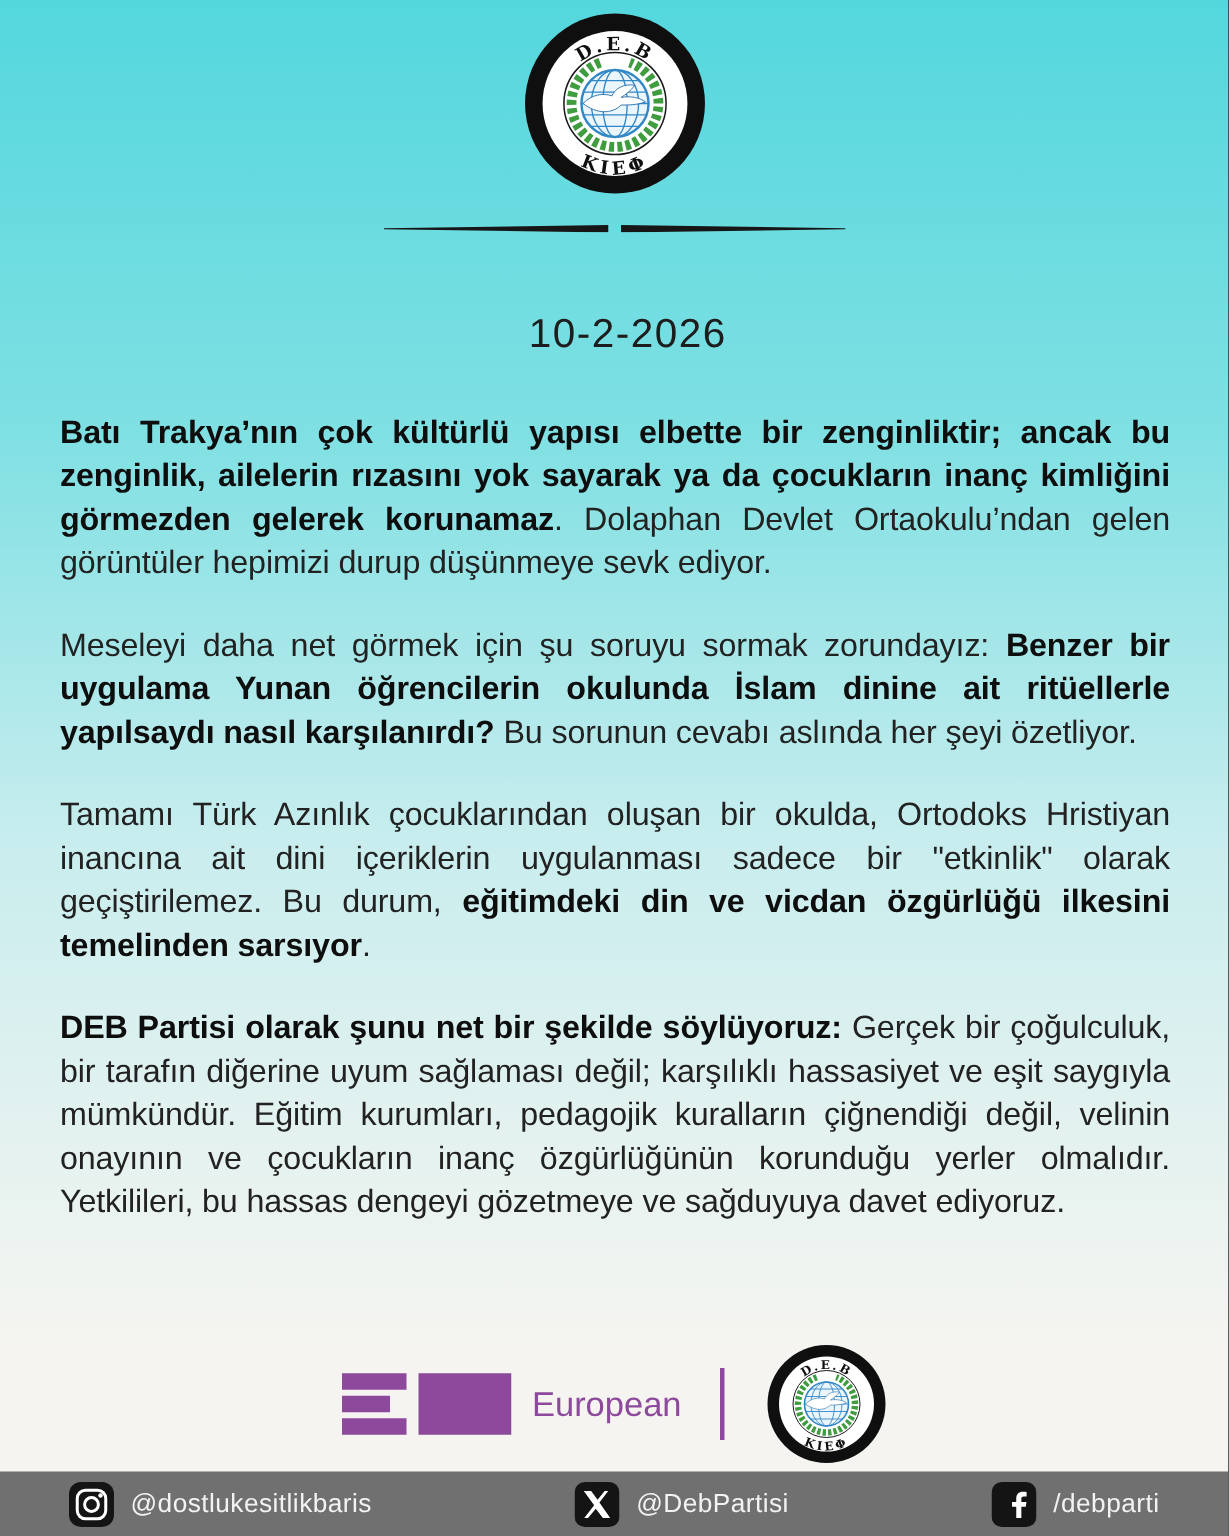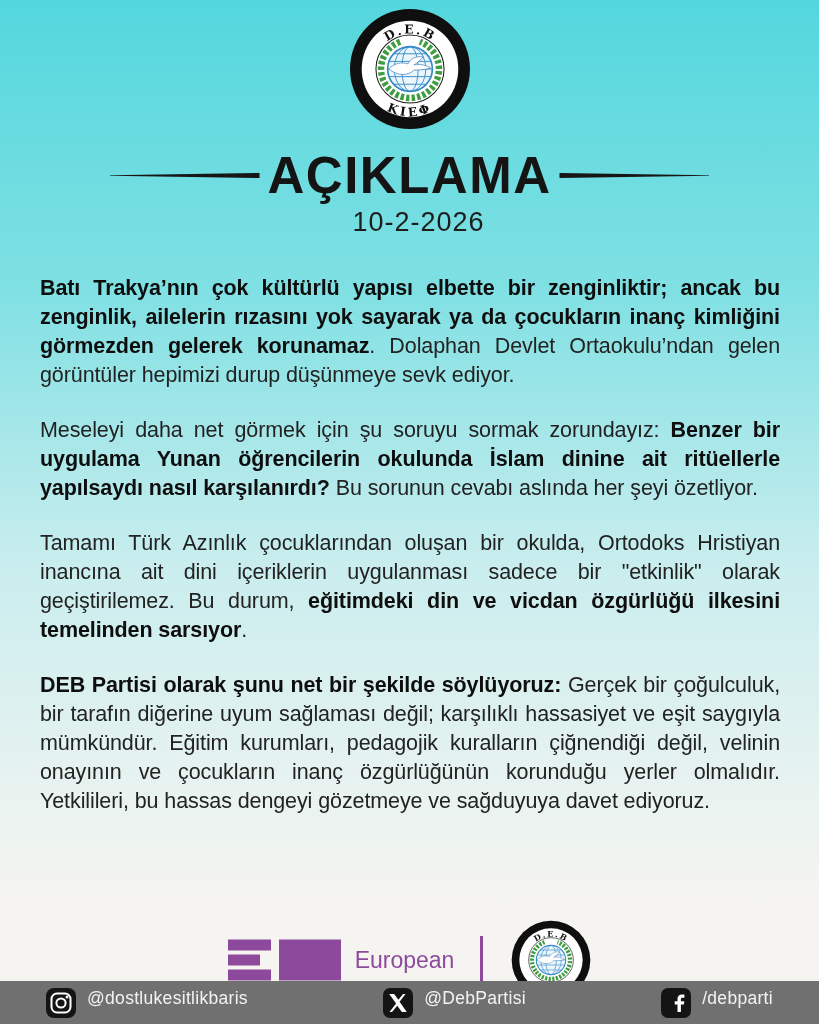--- a/index.html
+++ b/index.html
@@ -36,41 +36,41 @@
   .body-text {
     position:absolute; top:241px; left:40px; width:740px;
     color:#222; font-size:21.5px; line-height:29px;
     text-align:justify; letter-spacing:-0.1px;margin-top:33px;
   }
   .body-text .para { margin-bottom:26px; }
   .body-text strong { font-weight:700; color:#0e0e0e; }
 
   
   .partners {
-    position:absolute; top:920px; left:0; right:0;
+    position:absolute; top:896px; left:0; right:0;
     display:flex; align-items:center; justify-content:center;
   }
   .efa-mark { display:block; }
   .efa-name {
     margin-left:14px; color:#8d4a9d;
     font-size:23px; line-height:27px; font-weight:500;
   }
   .partner-sep {
     width:3px; height:48px; background:#8d4a9d;
     margin:0 28px 0 26px;
   }
 
   
   .footer-bar {
     position:absolute; bottom:0; left:0; right:0; height:43px;
     background:#707070;
     display:flex; align-items:center; justify-content:space-between;
     padding:0 46px;
   }
-  .footer-item { display:flex; gap:11px; }
+  .footer-item { display:flex; align-items:center; gap:11px; }
   .footer-item .handle {
     color:#f3f3f3; font-size:17.5px; letter-spacing:0.3px;
   }
   .icon-tile { display:block; }
 </style>
 </head>
 <body>
 
 <svg width="0" height="0" style="position:absolute" aria-hidden="true">
   <defs>
@@ -125,21 +125,20 @@
 </svg>
 
 <div class="poster">
 
   <svg class="logo-top" width="122" height="122" viewBox="0 0 120 120">
     <use href="#deb-logo"></use>
   </svg>
 
   <div class="title-row">
     <div class="title-line left"></div>
-    <div class="page-title">AÇIKLAMA</div>
     <div class="title-line right"></div>
   </div>
   <div class="date-line">10-2-2026</div>
 
   <div class="body-text">
       <p class="para"><strong>Batı Trakya’nın çok kültürlü yapısı elbette bir zenginliktir; ancak bu zenginlik, ailelerin rızasını yok sayarak ya da çocukların inanç kimliğini görmezden gelerek korunamaz</strong><span>. Dolaphan Devlet Ortaokulu’ndan gelen görüntüler hepimizi durup düşünmeye sevk ediyor.</span></p>
       <p class="para"><span>Meseleyi daha net görmek için şu soruyu sormak zorundayız: </span><strong>Benzer bir uygulama Yunan öğrencilerin okulunda İslam dinine ait ritüellerle yapılsaydı nasıl karşılanırdı?</strong><span> Bu sorunun cevabı aslında her şeyi özetliyor.</span></p>
       <p class="para"><span>Tamamı Türk Azınlık çocuklarından oluşan bir okulda, Ortodoks Hristiyan inancına ait dini içeriklerin uygulanması sadece bir "etkinlik" olarak geçiştirilemez. Bu durum, </span><strong>eğitimdeki din ve vicdan özgürlüğü ilkesini temelinden sarsıyor</strong><span>.</span></p>
       <p class="para"><strong>DEB Partisi olarak şunu net bir şekilde söylüyoruz:</strong><span> Gerçek bir çoğulculuk, bir tarafın diğerine uyum sağlaması değil; karşılıklı hassasiyet ve eşit saygıyla mümkündür. Eğitim kurumları, pedagojik kuralların çiğnendiği değil, velinin onayının ve çocukların inanç özgürlüğünün korunduğu yerler olmalıdır. Yetkilileri, bu hassas dengeyi gözetmeye ve sağduyuya davet ediyoruz.</span></p>
     </div>

